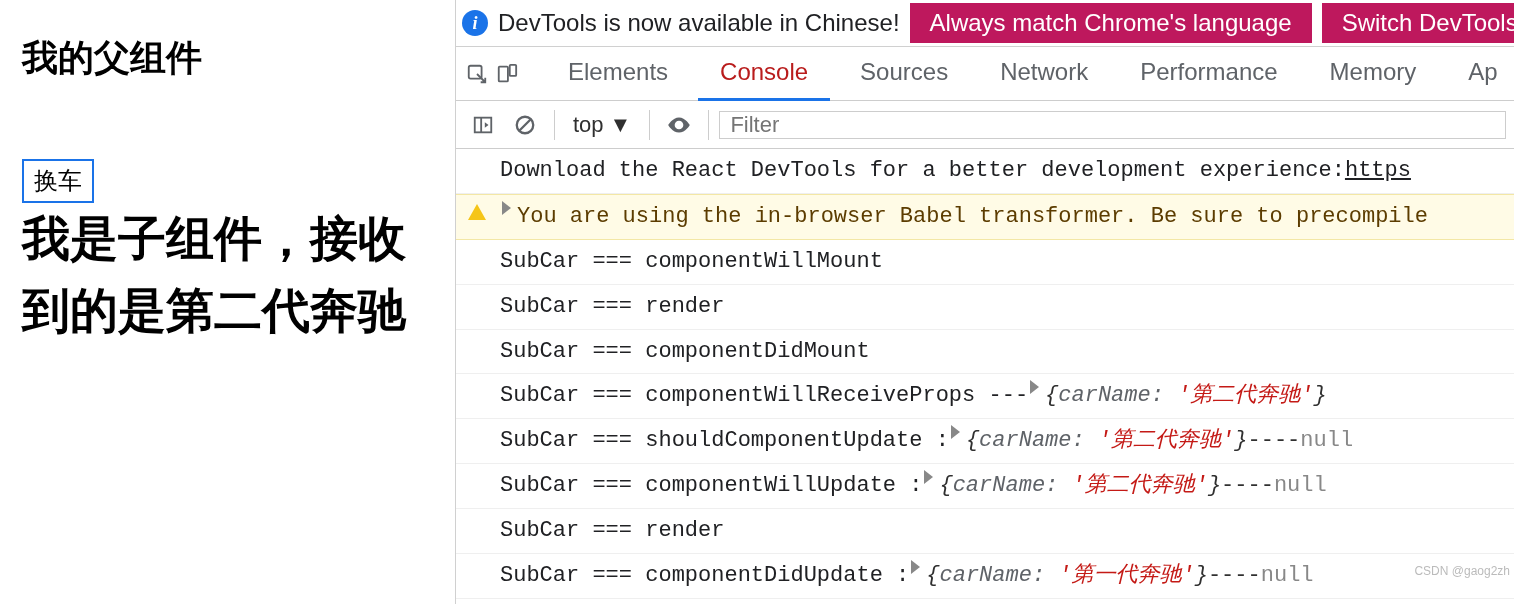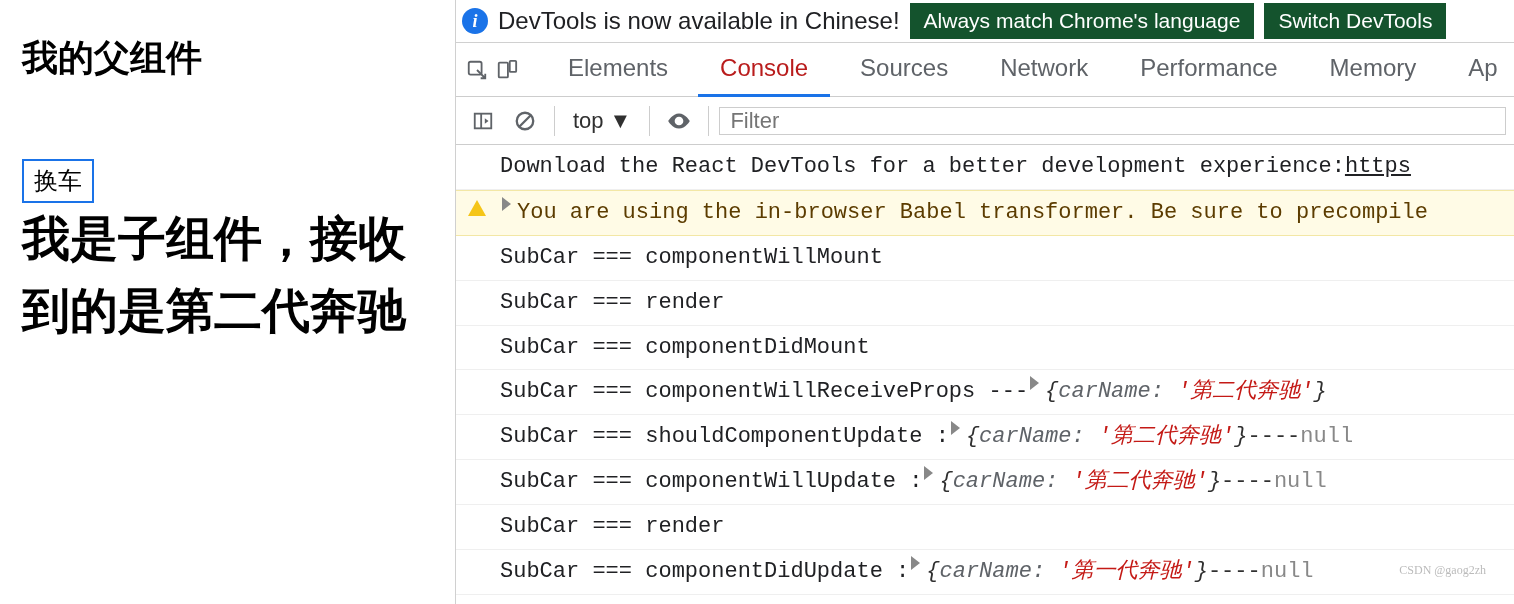--- a/index.html
+++ b/index.html
@@ -55,22 +55,22 @@
   }
   .info-icon {
     width: 26px; height: 26px; border-radius: 50%;
     background: #1a73e8; color: #fff;
     display: flex; align-items: center; justify-content: center;
     font-weight: 700; font-style: italic; font-family: Georgia, serif;
     font-size: 18px; flex-shrink: 0;
   }
   .info-text { font-size: 24px; color: #202124; white-space: nowrap; }
   .blue-btn {
-    background: #14532d; color: #fff; border: none;
-    font-size: 21px; padding: 6px 14px; cursor: pointer;
+    background: #be185d; color: #fff; border: none;
+    font-size: 24px; padding: 6px 20px; cursor: pointer;
     font-family: inherit; white-space: nowrap;
   }
   .tabs-bar {
     display: flex; align-items: center;
     border-bottom: 1px solid #cdcdcd;
     padding: 0 10px;
     height: 54px;
     gap: 8px;
   }
   .tb-iconbtn {
@@ -154,23 +154,23 @@
   .obj-str { font-style: italic; color: #c41a16; }
   .null { color: #888; }
   .dash { color: #303030; }
   .prompt-row {
     padding: 6px 8px 6px 16px;
     color: #367cf1; font-family: Menlo, Consolas, monospace;
     font-size: 22px;
   }
   .watermark {
     position: absolute;
-    right: 28px; bottom: 26px;
+    right: 4px; bottom: 26px;
     font-size: 12px; color: #bbb;
-    font-family: Liberation Serif, serif;
+    font-family: Liberation Sans, sans-serif;
   }
 </style>
 </head>
 <body>
 
 <div class="left-pane">
   <h2>我的父组件</h2>
   <button class="swap-btn">换车</button>
   <div class="child-text">我是子组件，接收到的是第二代奔驰</div>
 </div>

